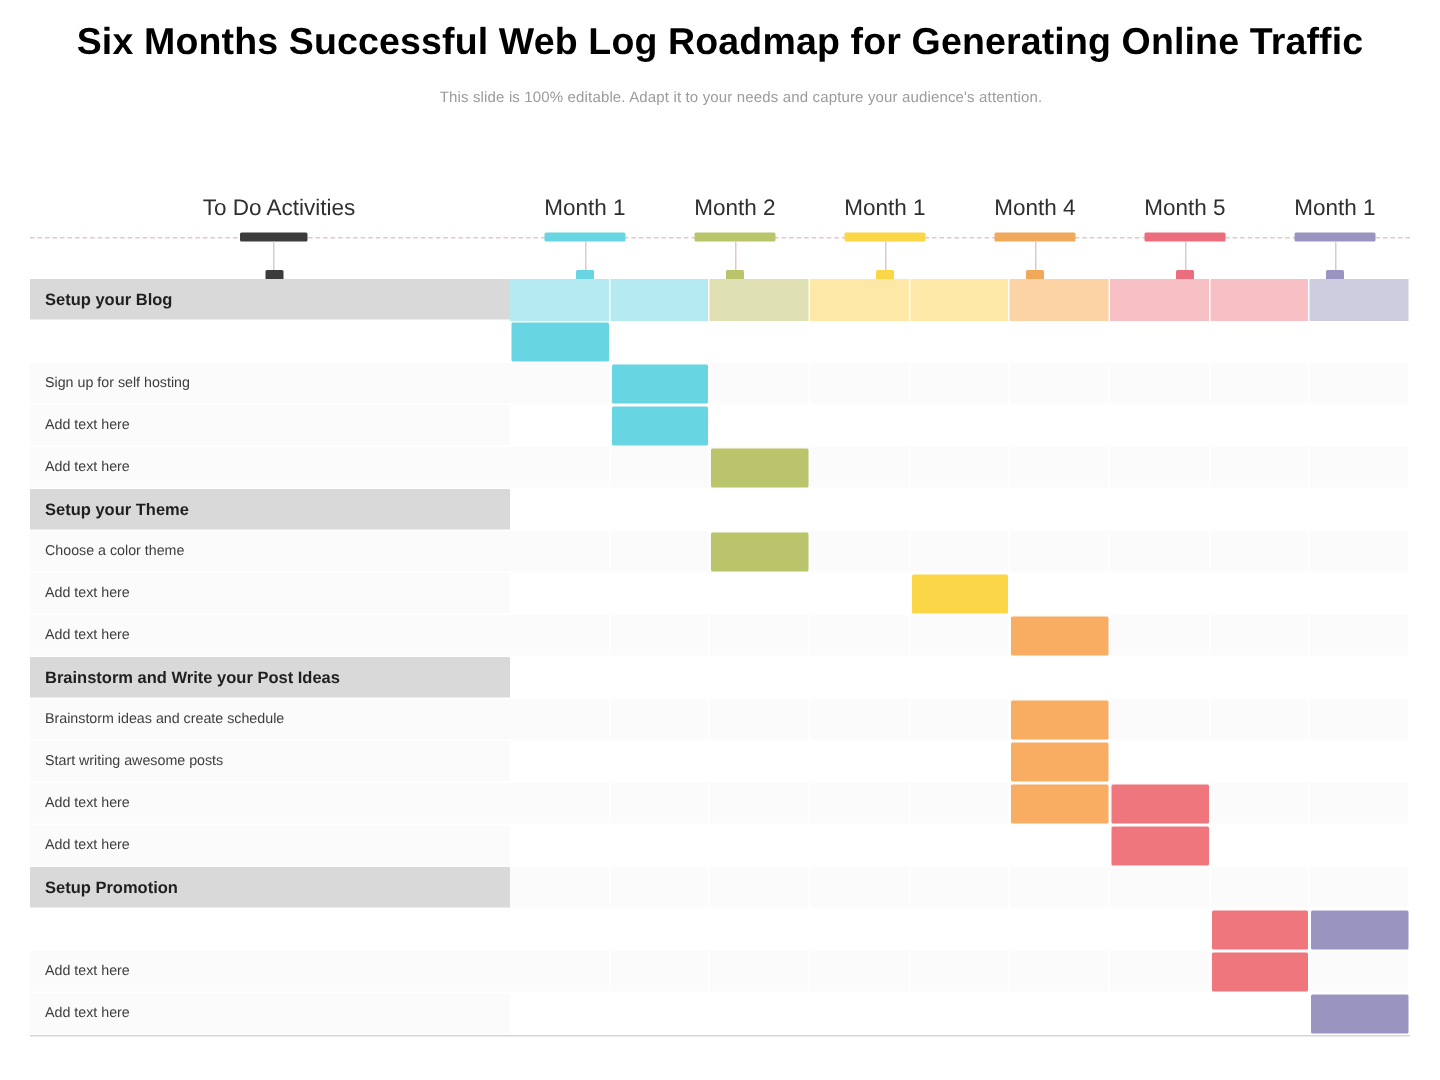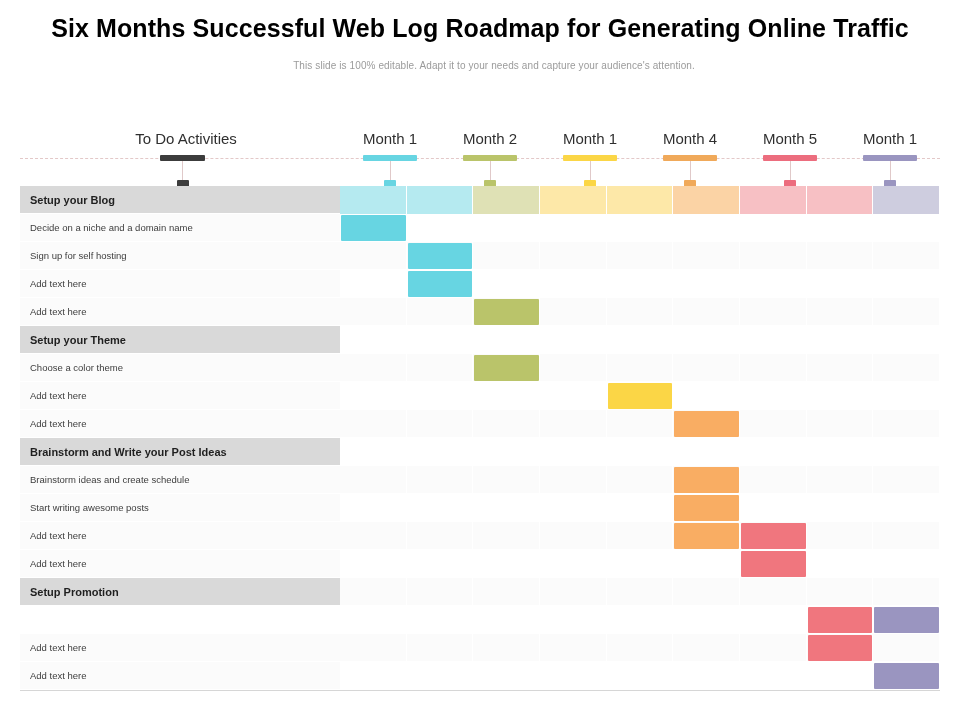--- a/index.html
+++ b/index.html
@@ -206,21 +206,20 @@
           <div class="hdrband" style="left: 133.333px; width: 65.6667px; background: rgb(223, 225, 181);"></div>
           <div class="hdrband" style="left: 200px; width: 65.6667px; background: rgb(253, 232, 168);"></div>
           <div class="hdrband" style="left: 266.667px; width: 65.6667px; background: rgb(253, 232, 168);"></div>
           <div class="hdrband" style="left: 333.333px; width: 65.6667px; background: rgb(251, 211, 165);"></div>
           <div class="hdrband" style="left: 400px; width: 65.6667px; background: rgb(247, 192, 196);"></div>
           <div class="hdrband" style="left: 466.667px; width: 65.6667px; background: rgb(247, 192, 196);"></div>
           <div class="hdrband" style="left: 533.333px; width: 65.6667px; background: rgb(206, 205, 223);"></div>
         </div>
       </div>
       <div class="row alt">
-        <div class="task">Decide on a niche and a domain name</div>
         <div class="cells">
           <div class="cell" style="left: 0px;"></div>
           <div class="cell" style="left: 66.6667px;"></div>
           <div class="cell" style="left: 133.333px;"></div>
           <div class="cell" style="left: 200px;"></div>
           <div class="cell" style="left: 266.667px;"></div>
           <div class="cell" style="left: 333.333px;"></div>
           <div class="cell" style="left: 400px;"></div>
           <div class="cell" style="left: 466.667px;"></div>
           <div class="cell" style="left: 533.333px;"></div>

